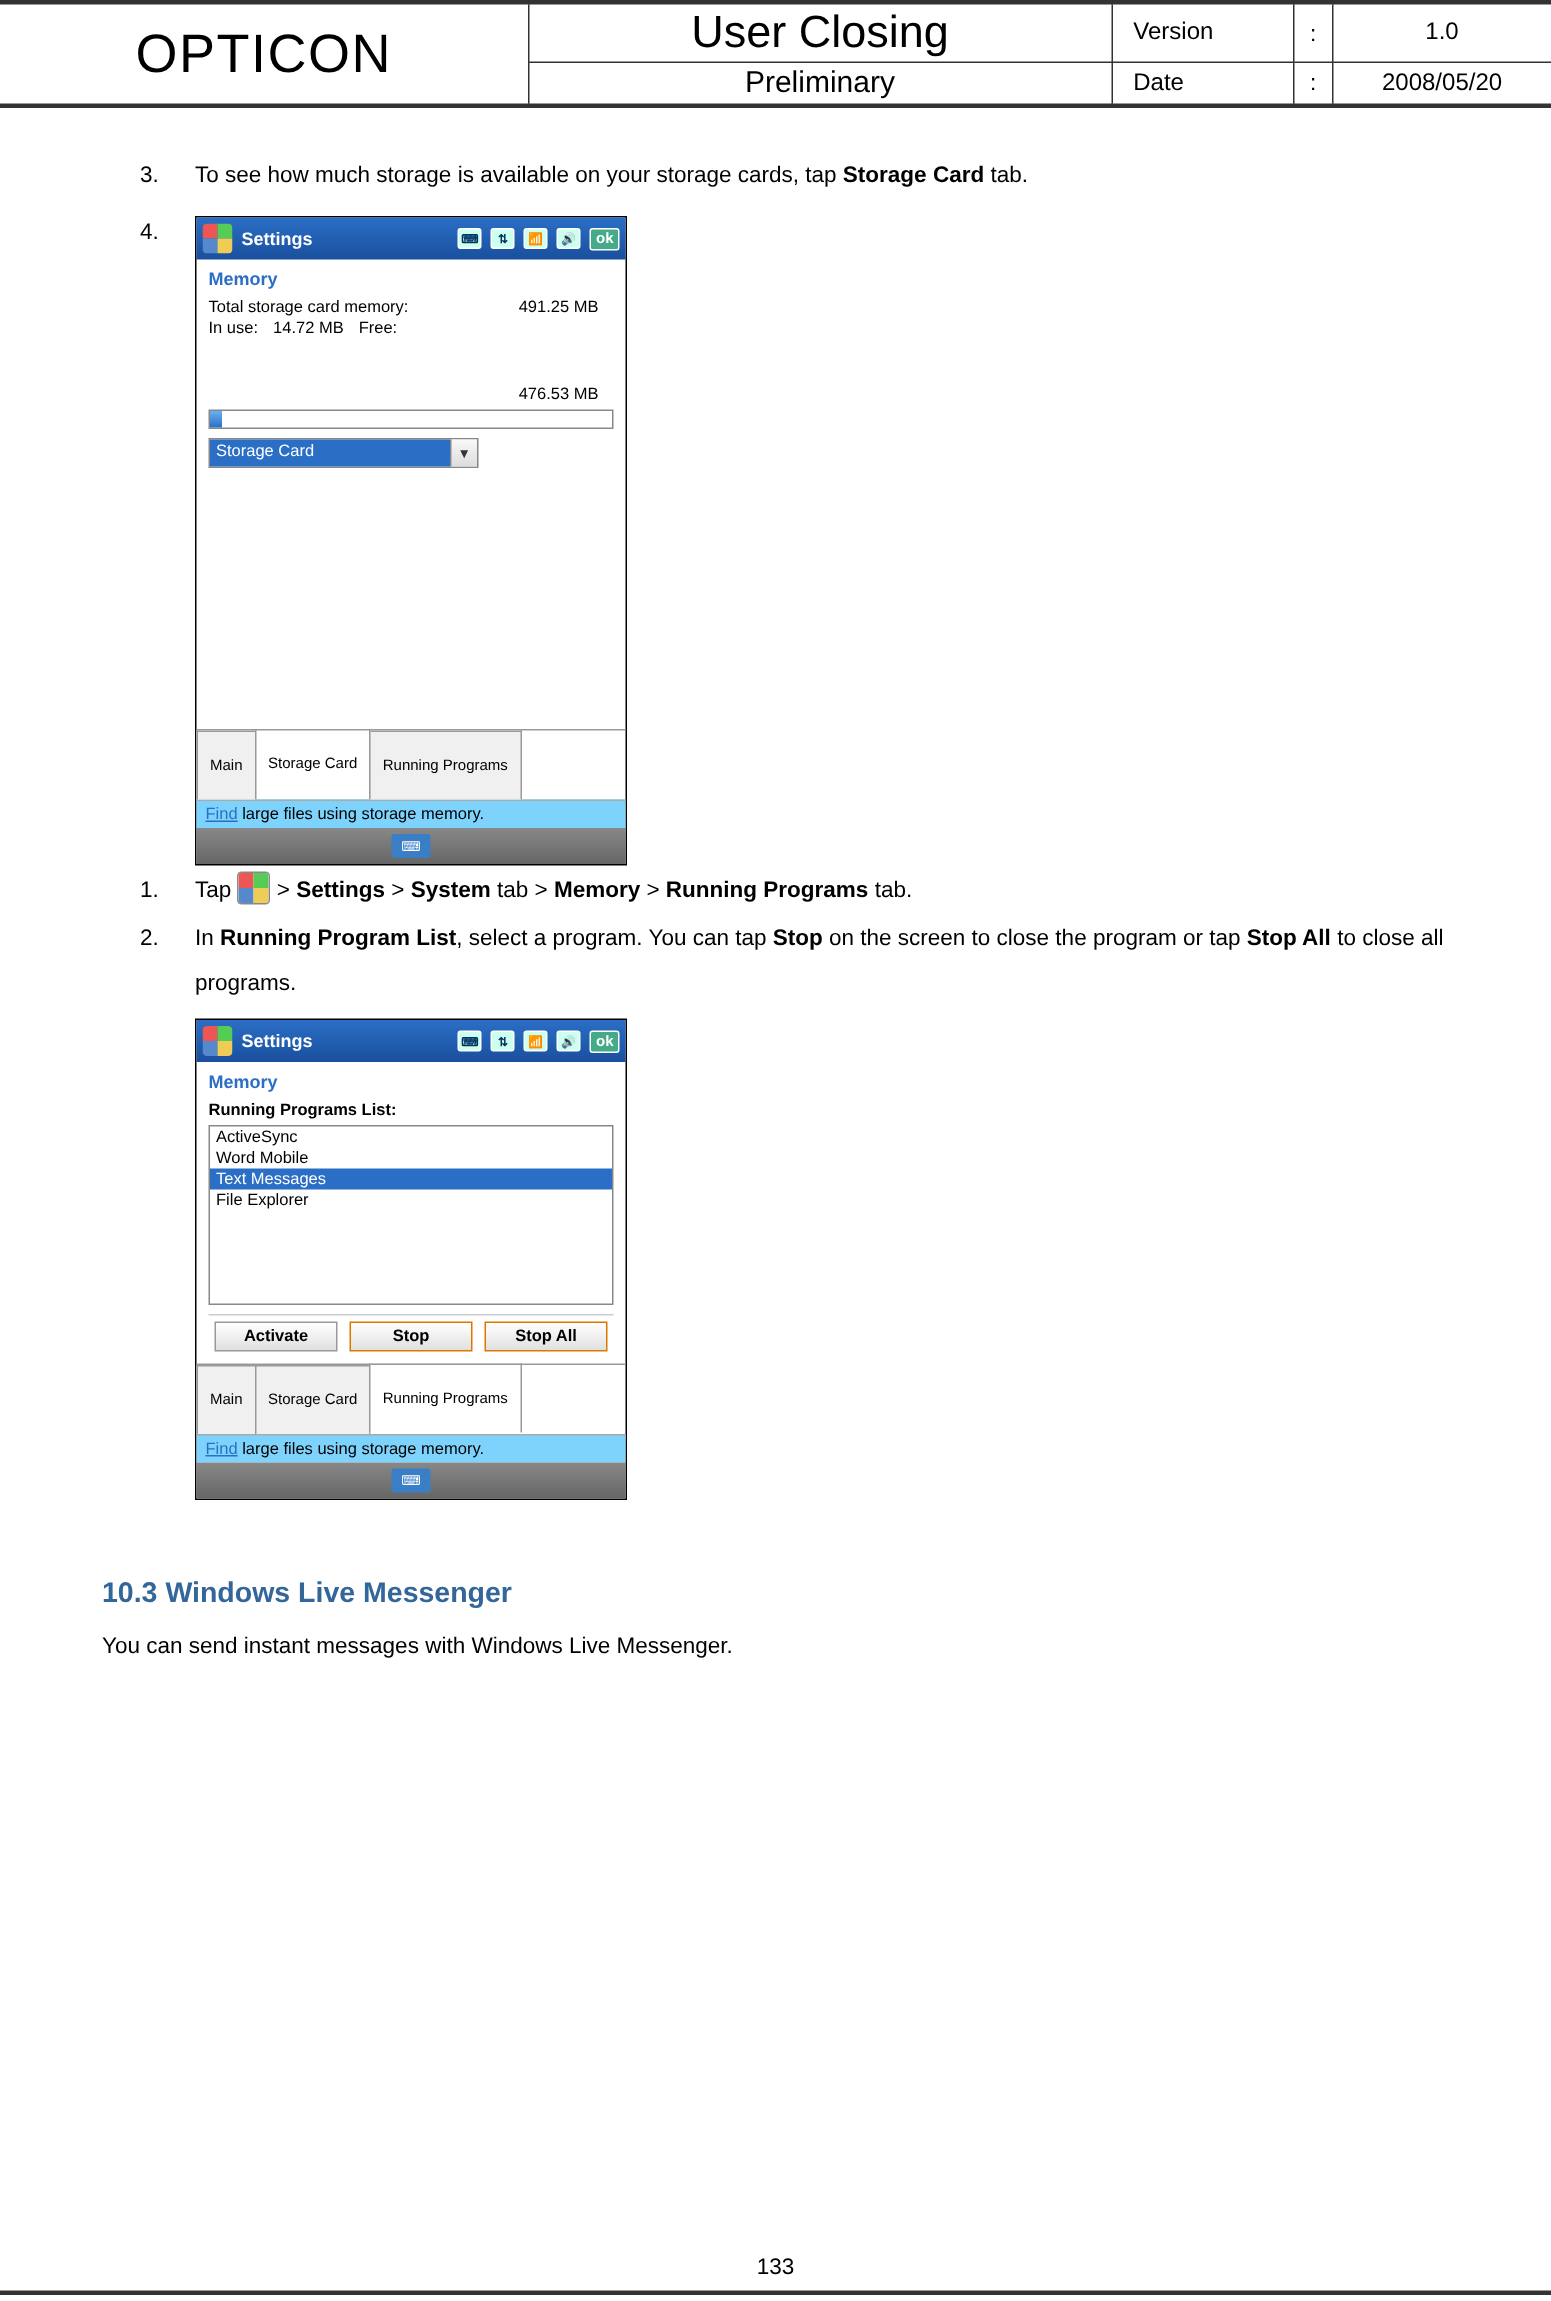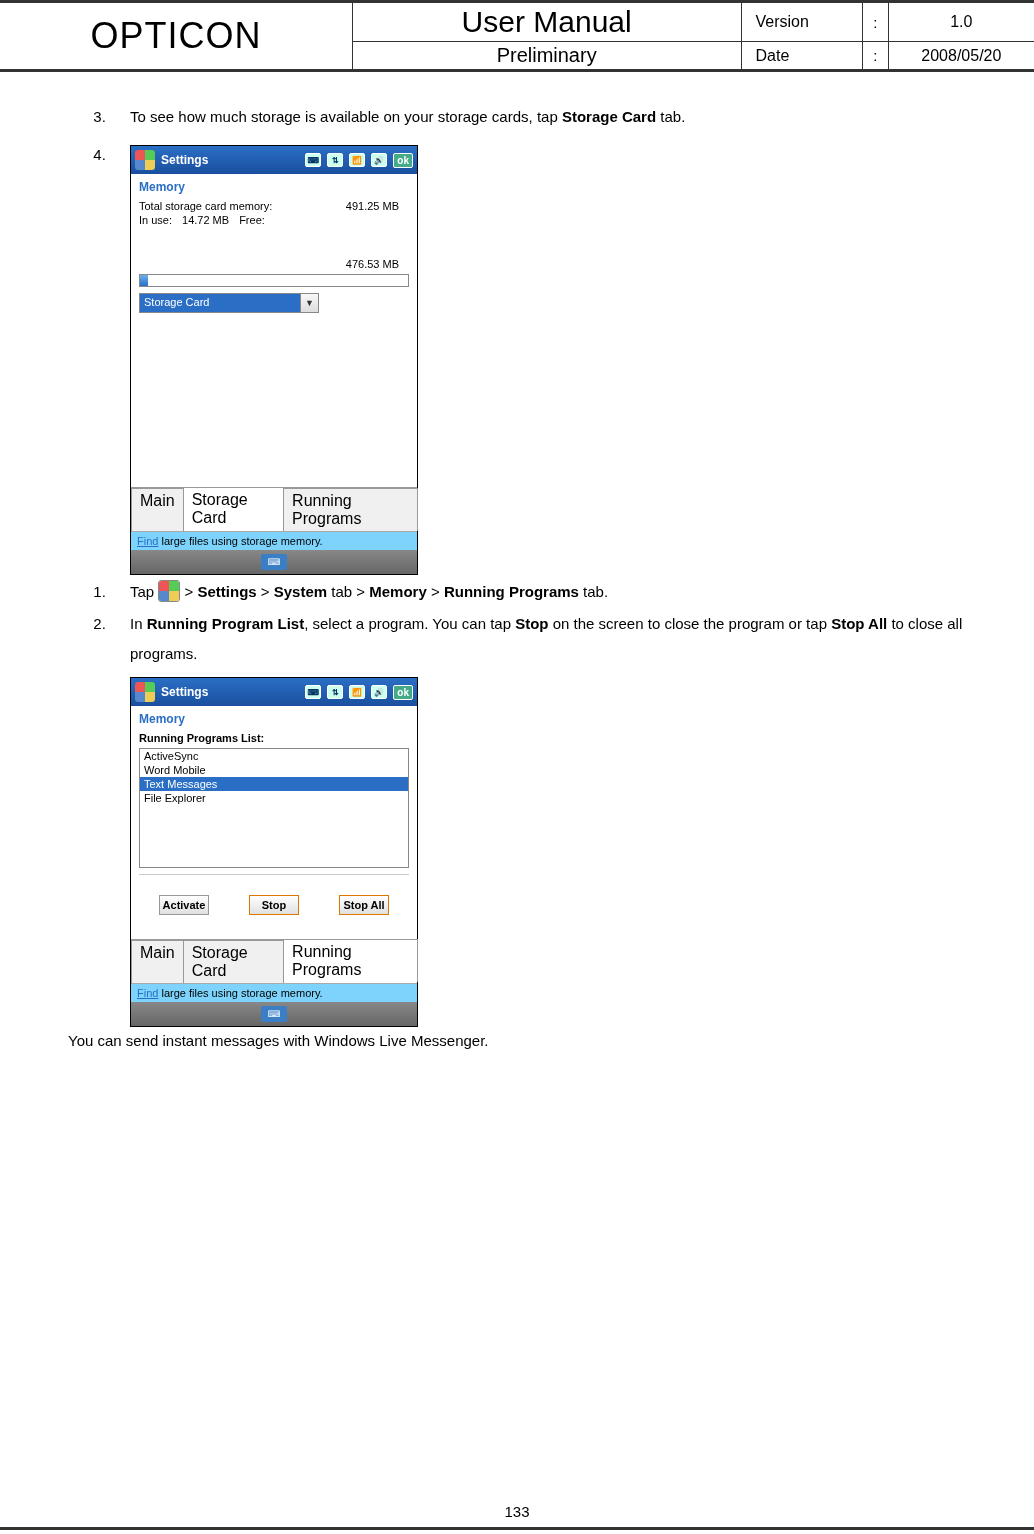--- a/index.html
+++ b/index.html
@@ -166,36 +166,36 @@
     border: 1px solid #888;
     height: 120px;
     margin-top: 4px;
     overflow: hidden;
   }
   .ss-listbox div { padding: 1px 4px; font-size: 11px; }
   .ss-listbox .sel { background: #2a6fc5; color: #fff; }
   .ss-btnrow { display: flex; border-top: 1px solid #ccc; margin-top: 6px; }
   .ss-btn {
     flex: 1;
-    margin: 20px;
+    margin: 4px;
     padding: 3px 0;
     text-align: center;
     font-size: 11px;
     font-weight: bold;
     background: linear-gradient(#fff, #e0e0e0);
     border: 1px solid #999;
   }
   .ss-btn.highlight { border: 1px solid #d70; }
   .ss-tabs {
     display: flex;
     border-top: 1px solid #999;
   }
   .ss-tab {
-    padding: 3px 8px;
-    font-size: 16px;
+    padding: 17px 8px;
+    font-size: 10px;
     border: 1px solid #999;
     border-bottom: none;
     margin-right: -1px;
     background: #f0f0f0;
   }
   .ss-tab.active { background: #fff; border-top: 1px solid #999; position: relative; top: -1px; }
   .ss-findbar {
     background: #7dd3fc;
     border-top: 1px solid #aaa;
     padding: 3px 6px;
@@ -232,21 +232,21 @@
 </style>
 </head>
 <body>
 
 <div class="page">
 
   <table class="header-table">
     <tbody>
         <tr>
       <td rowspan="2" class="hdr-logo">OPTICON</td>
-      <td class="hdr-title-cell"><span class="hdr-title">User Manual</span></td>
+      <td class="hdr-title-cell"><span class="hdr-title">User Closing</span></td>
       <td class="hdr-meta-label">Version</td>
       <td class="hdr-meta-colon">:</td>
       <td class="hdr-meta-val">1.0</td>
     </tr>
     <tr>
       <td class="hdr-title-cell"><span class="hdr-subtitle">Preliminary</span></td>
       <td class="hdr-meta-label">Date</td>
       <td class="hdr-meta-colon">:</td>
       <td class="hdr-meta-val">2008/05/20</td>
     </tr>
@@ -373,19 +373,20 @@
             <a href="#">Find</a><span> large files using storage memory.</span>
           </div>
           <div class="ss-bottombar">
             <div class="ss-kbd-icon">⌨</div>
           </div>
         </div>
 
       </li>
     </ol>
 
+    <div class="section-title-big">10.3 Windows Live Messenger</div>
     <div style="line-height:1.6;">You can send instant messages with Windows Live Messenger.</div>
 
   </div>
 
   <div class="page-num">133</div>
   <div class="footer-line"></div>
 </div>
 
 </body></html>

